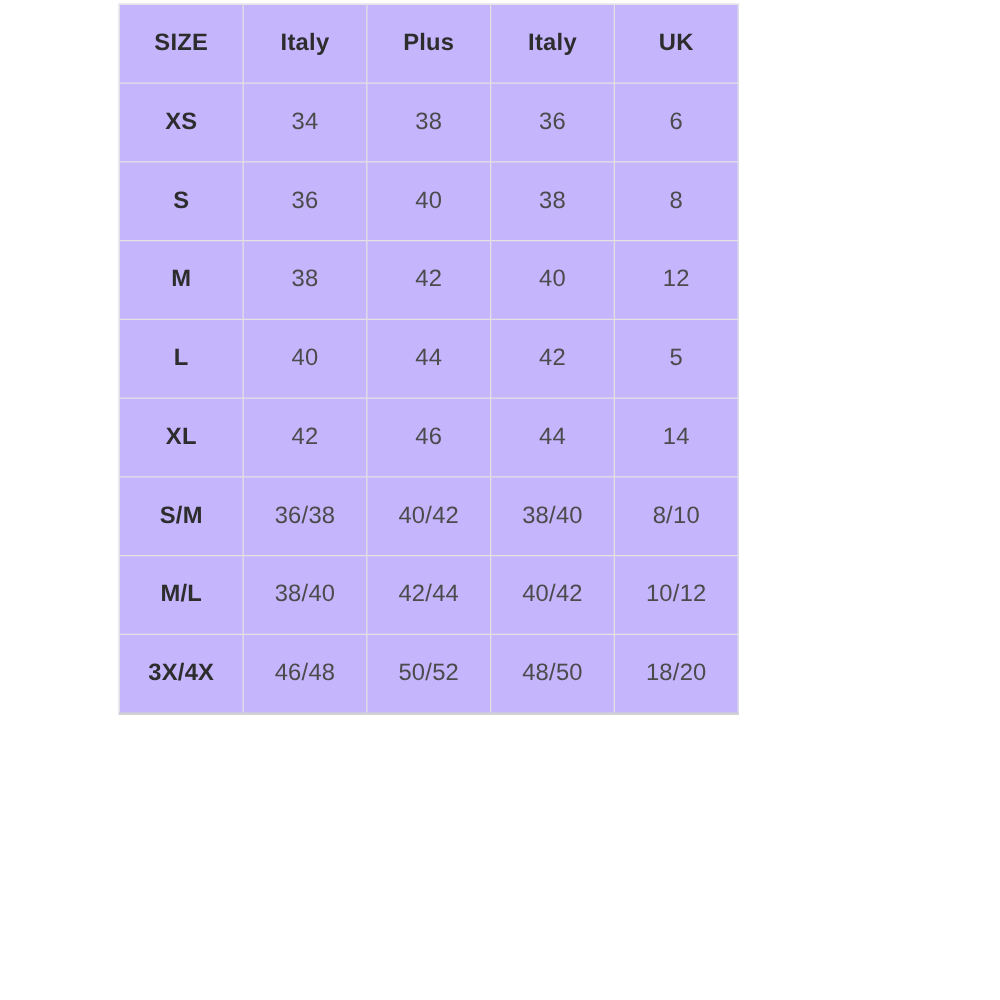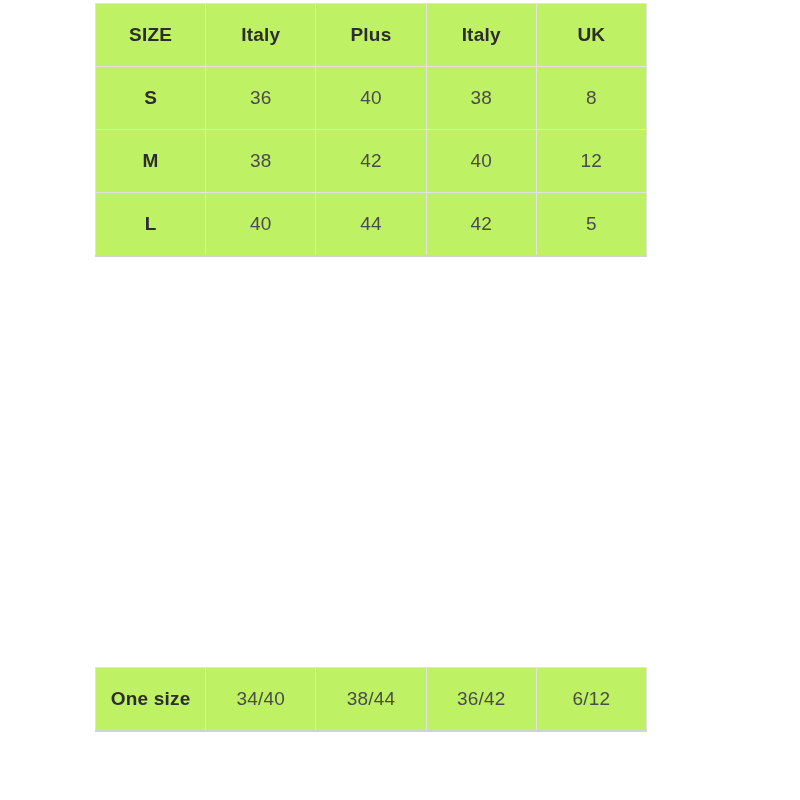--- a/index.html
+++ b/index.html
@@ -10,24 +10,24 @@
   body {
     width: 800px;
     height: 800px;
     position: relative;
     font-family: "Liberation Sans", sans-serif;
     -webkit-font-smoothing: antialiased;
   }
   .conversion-table {
     position: absolute;
     left: 95px;
-    width: 552px;
+    width: 496px;
     border-collapse: collapse;
     table-layout: fixed;
-    background: #bef264;
+    background: #c4b5fd;
     border-bottom: 2px solid #d2d2d2;
   }
   #main-table { top: 3px; }
   #special-table { top: 667px; }
   .conversion-table td {
     border: 1px solid #e2e2e2;
     height: 62px;
     padding: 0;
     text-align: center;
     vertical-align: middle;
@@ -47,46 +47,74 @@
 <table class="conversion-table" id="main-table">
   <tbody>
     <tr>
       <td class="hdr">SIZE</td>
       <td class="hdr">Italy</td>
       <td class="hdr">Plus</td>
       <td class="hdr">Italy</td>
       <td class="hdr">UK</td>
     </tr>
     <tr>
+      <td class="lbl">XS</td>
+      <td>34</td>
+      <td>38</td>
+      <td>36</td>
+      <td>6</td>
+    </tr>
+    <tr>
       <td class="lbl">S</td>
       <td>36</td>
       <td>40</td>
       <td>38</td>
       <td>8</td>
     </tr>
     <tr>
       <td class="lbl">M</td>
       <td>38</td>
       <td>42</td>
       <td>40</td>
       <td>12</td>
     </tr>
     <tr>
       <td class="lbl">L</td>
       <td>40</td>
       <td>44</td>
       <td>42</td>
       <td>5</td>
     </tr>
+    <tr>
+      <td class="lbl">XL</td>
+      <td>42</td>
+      <td>46</td>
+      <td>44</td>
+      <td>14</td>
+    </tr>
+    <tr>
+      <td class="lbl">S/M</td>
+      <td>36/38</td>
+      <td>40/42</td>
+      <td>38/40</td>
+      <td>8/10</td>
+    </tr>
+    <tr>
+      <td class="lbl">M/L</td>
+      <td>38/40</td>
+      <td>42/44</td>
+      <td>40/42</td>
+      <td>10/12</td>
+    </tr>
+    <tr>
+      <td class="lbl">3X/4X</td>
+      <td>46/48</td>
+      <td>50/52</td>
+      <td>48/50</td>
+      <td>18/20</td>
+    </tr>
   </tbody>
 </table>
 
 <table class="conversion-table" id="special-table">
   <tbody>
-    <tr>
-      <td class="lbl">One size</td>
-      <td>34/40</td>
-      <td>38/44</td>
-      <td>36/42</td>
-      <td>6/12</td>
-    </tr>
   </tbody>
 </table>
 
 </body></html>

